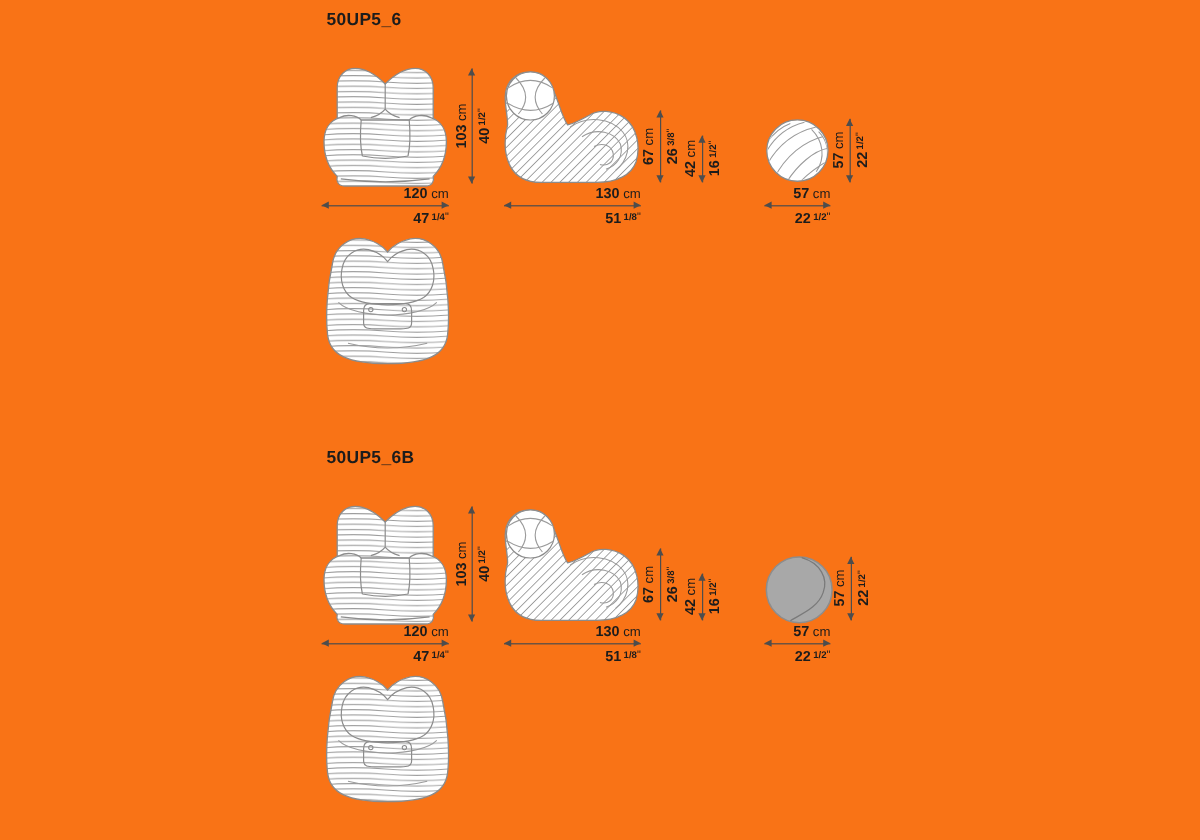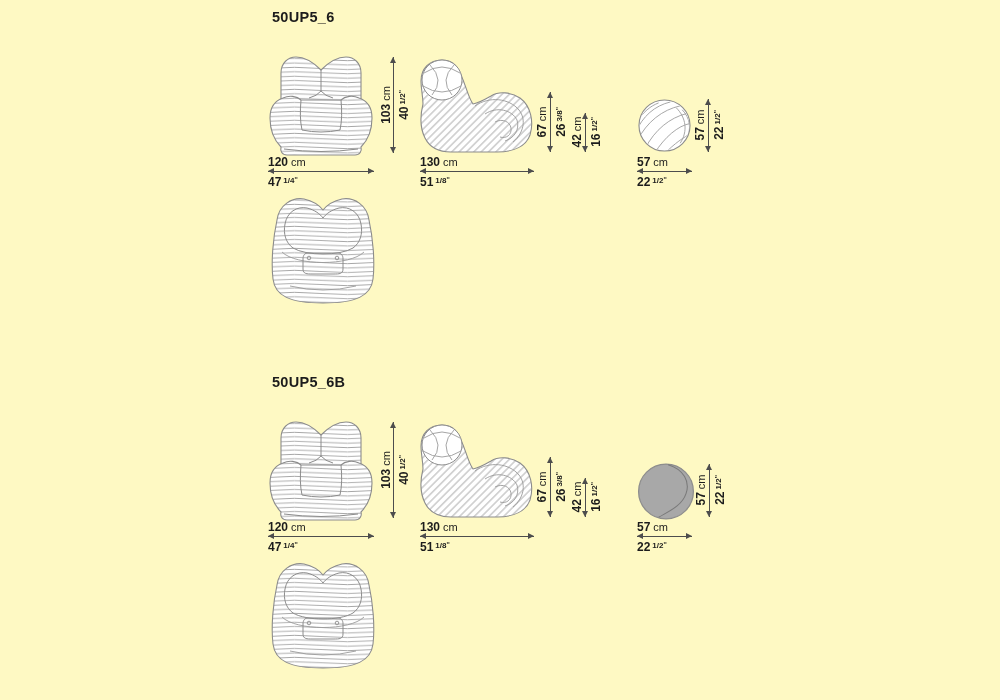--- a/index.html
+++ b/index.html
@@ -1,30 +1,30 @@
 <!DOCTYPE html>
 <html><head>
 <meta charset="utf-8">
 <style>
   * { margin:0; padding:0; box-sizing:border-box; }
   html,body { background:#ffffff; }
   body { font-family:"Liberation Sans","DejaVu Sans",sans-serif; color:#1c1c1c; }
-  #canvas { position:relative; width:1000px; height:700px; background:#fef9c3; overflow:hidden; }
+  #canvas { position:relative; width:1000px; height:700px; background:#f97316; overflow:hidden; }
   .section { position:absolute; left:0; width:1000px; height:340px; }
   .sec-title { position:absolute; left:272px; top:9px; font-size:14.5px; font-weight:bold; letter-spacing:.3px; }
   .draw { position:absolute; overflow:visible; }
 
   
   .num  { font-size:12px; font-weight:bold; }
   .unit { font-size:11px; font-weight:normal; margin-left:3px; }
   .frac { font-size:8px; font-weight:bold; margin-left:2px; vertical-align:3px; }
   .mark { font-size:9px; font-weight:normal; vertical-align:3px; }
 
   
-  .hdim { position:absolute; text-align:left; }
+  .hdim { position:absolute; text-align:right; }
   .hdim .cmrow { height:13px; line-height:13px; white-space:nowrap; }
   .hdim .inrow { height:13px; line-height:13px; margin-top:2px; white-space:nowrap; }
   .hline { position:relative; height:1px; background:#4d4d4d; margin:4px 0 1px; }
   .hline::before { content:""; position:absolute; left:0; top:-3px; width:0; height:0;
      border-right:6px solid #4d4d4d; border-top:3px solid transparent; border-bottom:3px solid transparent; }
   .hline::after  { content:""; position:absolute; right:0; top:-3px; width:0; height:0;
      border-left:6px solid #4d4d4d; border-top:3px solid transparent; border-bottom:3px solid transparent; }
 
   
   .vline { position:absolute; width:1px; background:#4d4d4d; }

